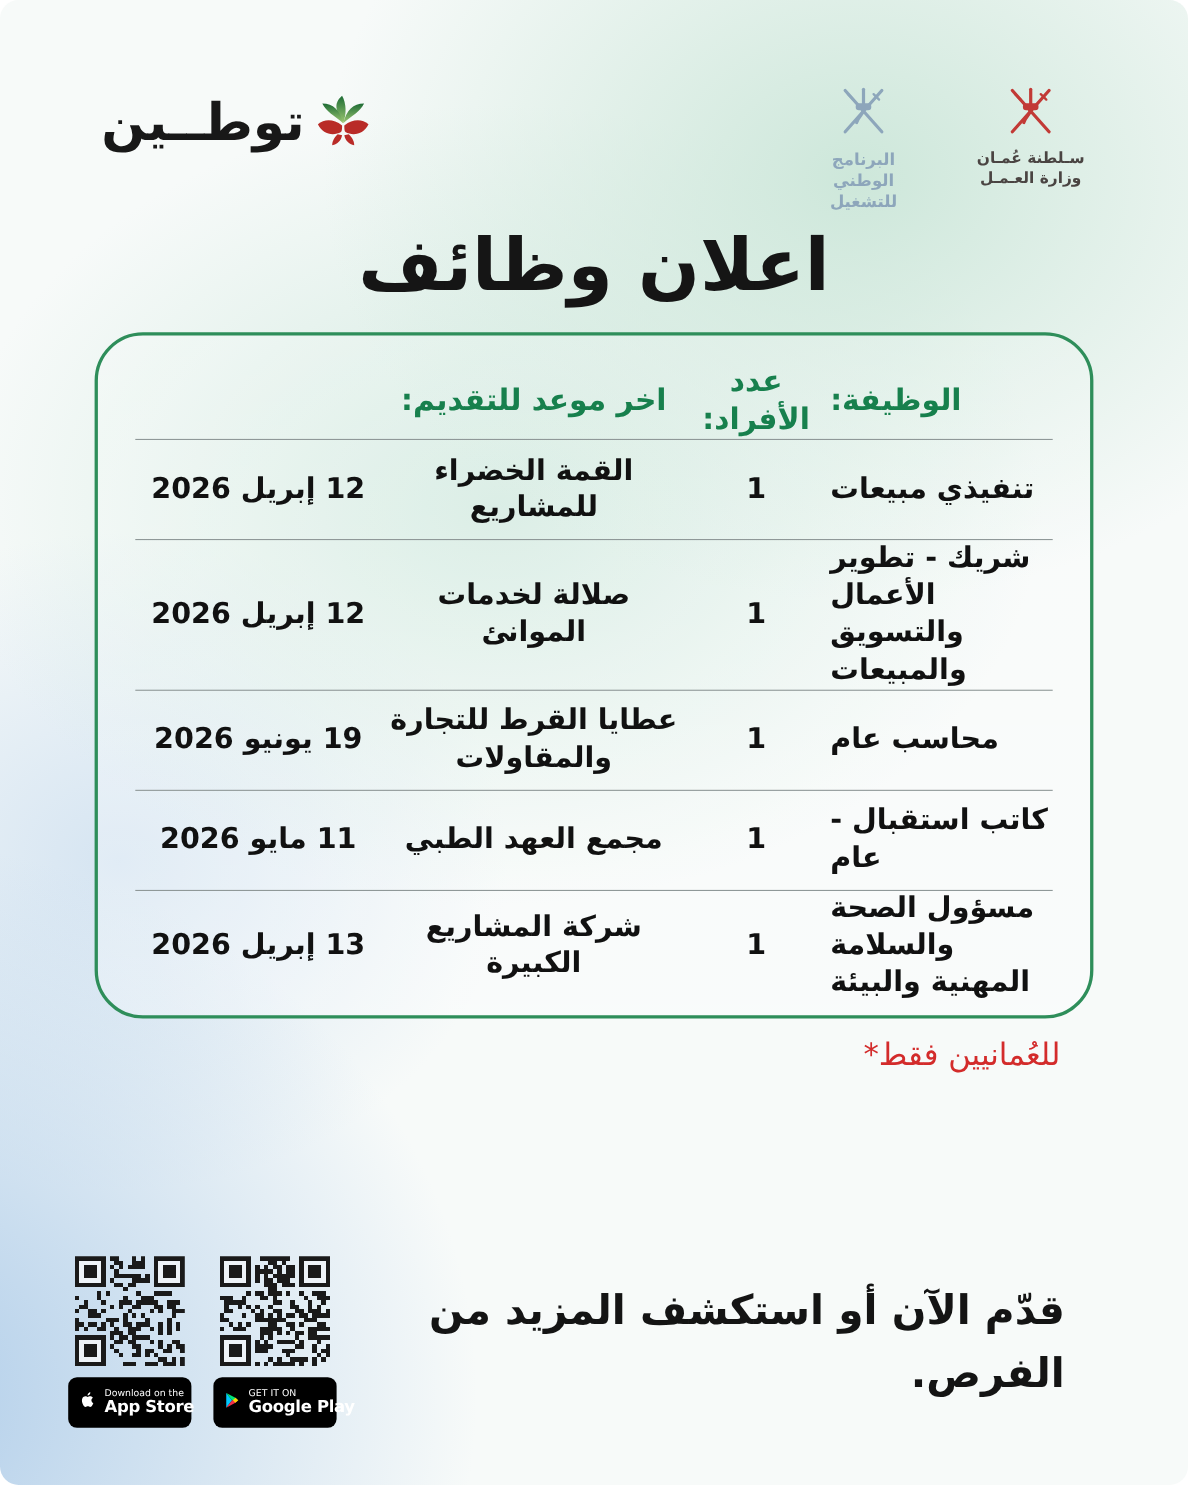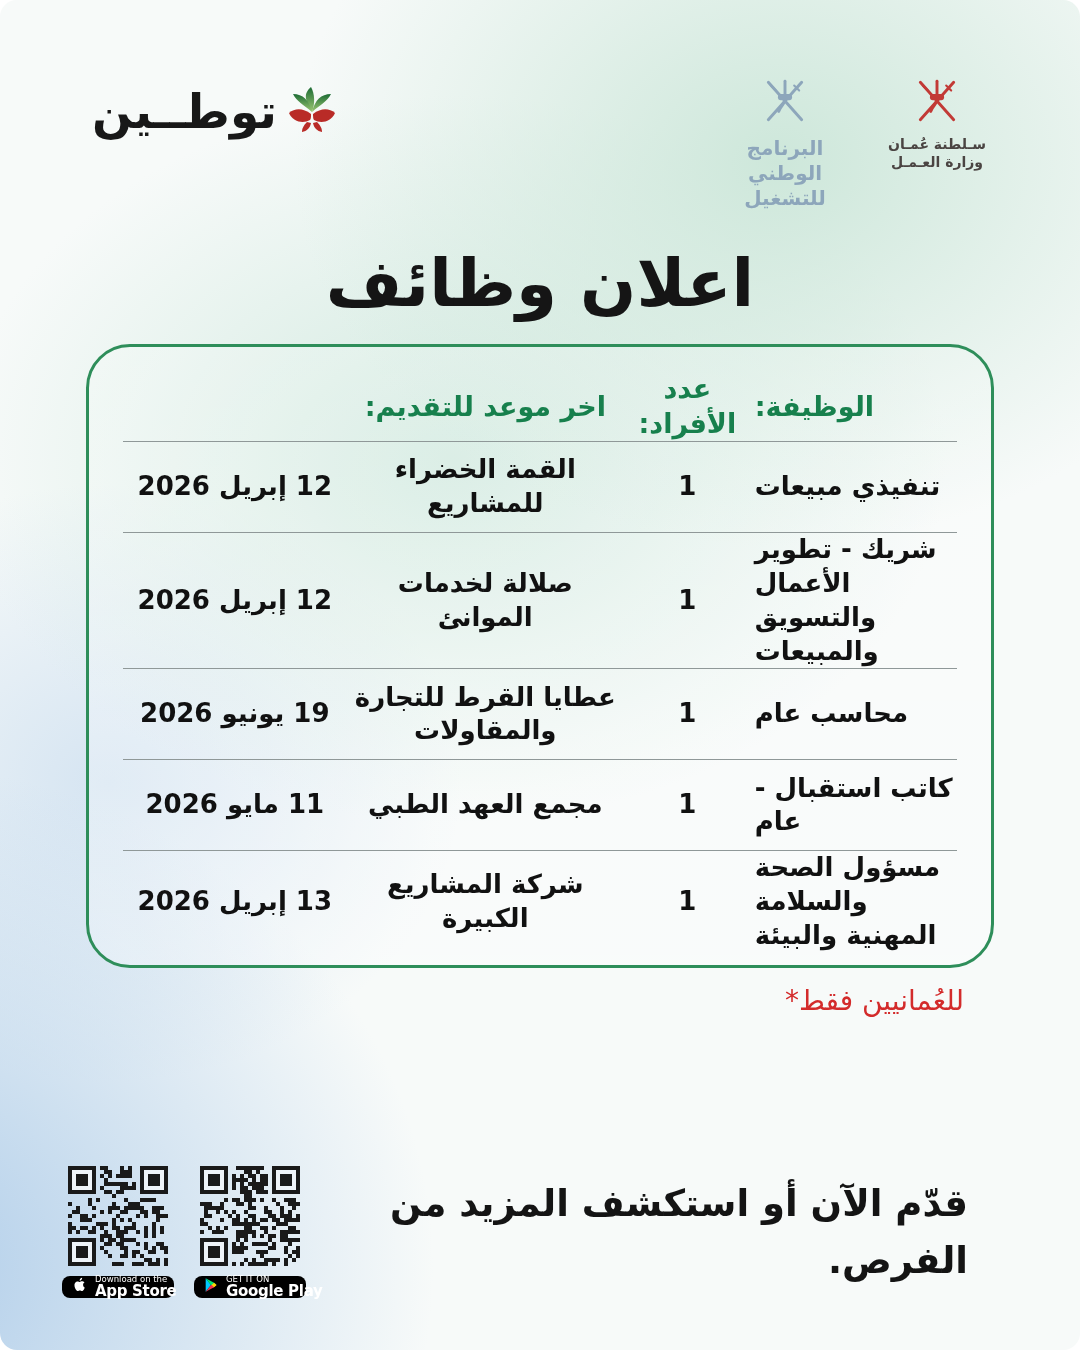--- a/index.html
+++ b/index.html
@@ -14,27 +14,27 @@
       #f7faf9;
     border-radius: 17px;
   }
   
   .topbar{display:flex;justify-content:space-between;align-items:flex-start;padding:82px 84px 0 92px;direction:ltr;}
   .tawteen{display:flex;align-items:center;gap:8px;}
   .tawteen .word{font-size:47px;font-weight:700;color:#181818;letter-spacing:-1px;}
   .partner-logos{display:flex;gap:34px;align-items:flex-start;margin-top:-6px;}
   .plogo{display:flex;flex-direction:column;align-items:center;width:118px;}
   .plogo .emblem{margin-bottom:6px;}
-  .plogo .l1,.plogo .l2{font-size:20px;font-weight:700;line-height:1.25;text-align:center;direction:rtl;}
+  .plogo .l1,.plogo .l2{font-size:15px;font-weight:700;line-height:1.25;text-align:center;direction:rtl;}
   .plogo.nep{color:#8da6bb;}
   .plogo.nep .l1,.plogo.nep .l2{color:#8da6bb;}
   .plogo.mol .l1,.plogo.mol .l2{color:#4a4442;font-size:14px;}
   .plogo.mol{color:#c23a36;}
   
-  .title{margin-top:34px;text-align:center;font-size:66px;font-weight:800;color:#151515;direction:rtl;}
+  .title{margin-top:11px;text-align:center;font-size:66px;font-weight:800;color:#151515;direction:rtl;}
   
   .intro{width:818px;margin:50px 115px 0 auto;direction:rtl;text-align:right;color:#1c1c1c;}
   .intro p{margin:0;font-size:27px;font-weight:700;line-height:1.42;}
   .intro p + p{margin-top:2px;}
   
   .card{
     width:842px;margin:22px auto 0 auto;
     border:3px solid #2e8e5a;border-radius:44px;
     background:linear-gradient(180deg,rgba(255,255,255,0.18),rgba(255,255,255,0.30));
     padding:24px 30px 12px 30px;direction:rtl;
@@ -49,21 +49,21 @@
   .cell.date{text-align:center;}
   .thead .cell{color:#17804d;font-size:27px;}
   .sep{border:none;border-top:1.6px solid #8f9898;margin:0 4px;}
   
   .note{direction:rtl;text-align:right;margin:16px 116px 0 0;font-size:28px;font-weight:400;color:#d32b2b;}
   
   .bottom{position:absolute;left:0;right:0;bottom:52px;display:flex;justify-content:space-between;align-items:center;padding:0 112px 0 62px;direction:ltr;}
   .qr-group{display:flex;gap:20px;}
   .qr-block{display:flex;flex-direction:column;align-items:center;}
   .qr-block svg.qr{width:100px;height:100px;shape-rendering:crispEdges;}
-  .store-badge{margin-top:10px;width:112px;height:22px;background:#000;border-radius:8px;display:flex;align-items:center;gap:7px;padding:0 9px;box-sizing:border-box;cursor:pointer;}
+  .store-badge{margin-top:10px;width:112px;height:46px;background:#000;border-radius:8px;display:flex;align-items:center;gap:7px;padding:0 9px;box-sizing:border-box;cursor:pointer;}
   .store-badge .btxt{display:flex;flex-direction:column;color:#fff;line-height:1.05;}
   .store-badge .btop{font-size:8.5px;}
   .store-badge .bbot{font-size:15px;font-weight:700;letter-spacing:-0.3px;white-space:nowrap;}
   .cta{direction:rtl;text-align:right;color:#141414;}
   .cta .c1{font-size:37px;font-weight:700;line-height:1.55;}
   .cta .c2{font-size:37px;font-weight:800;line-height:1.55;}
 </style>
 </head>
 <body>
 

